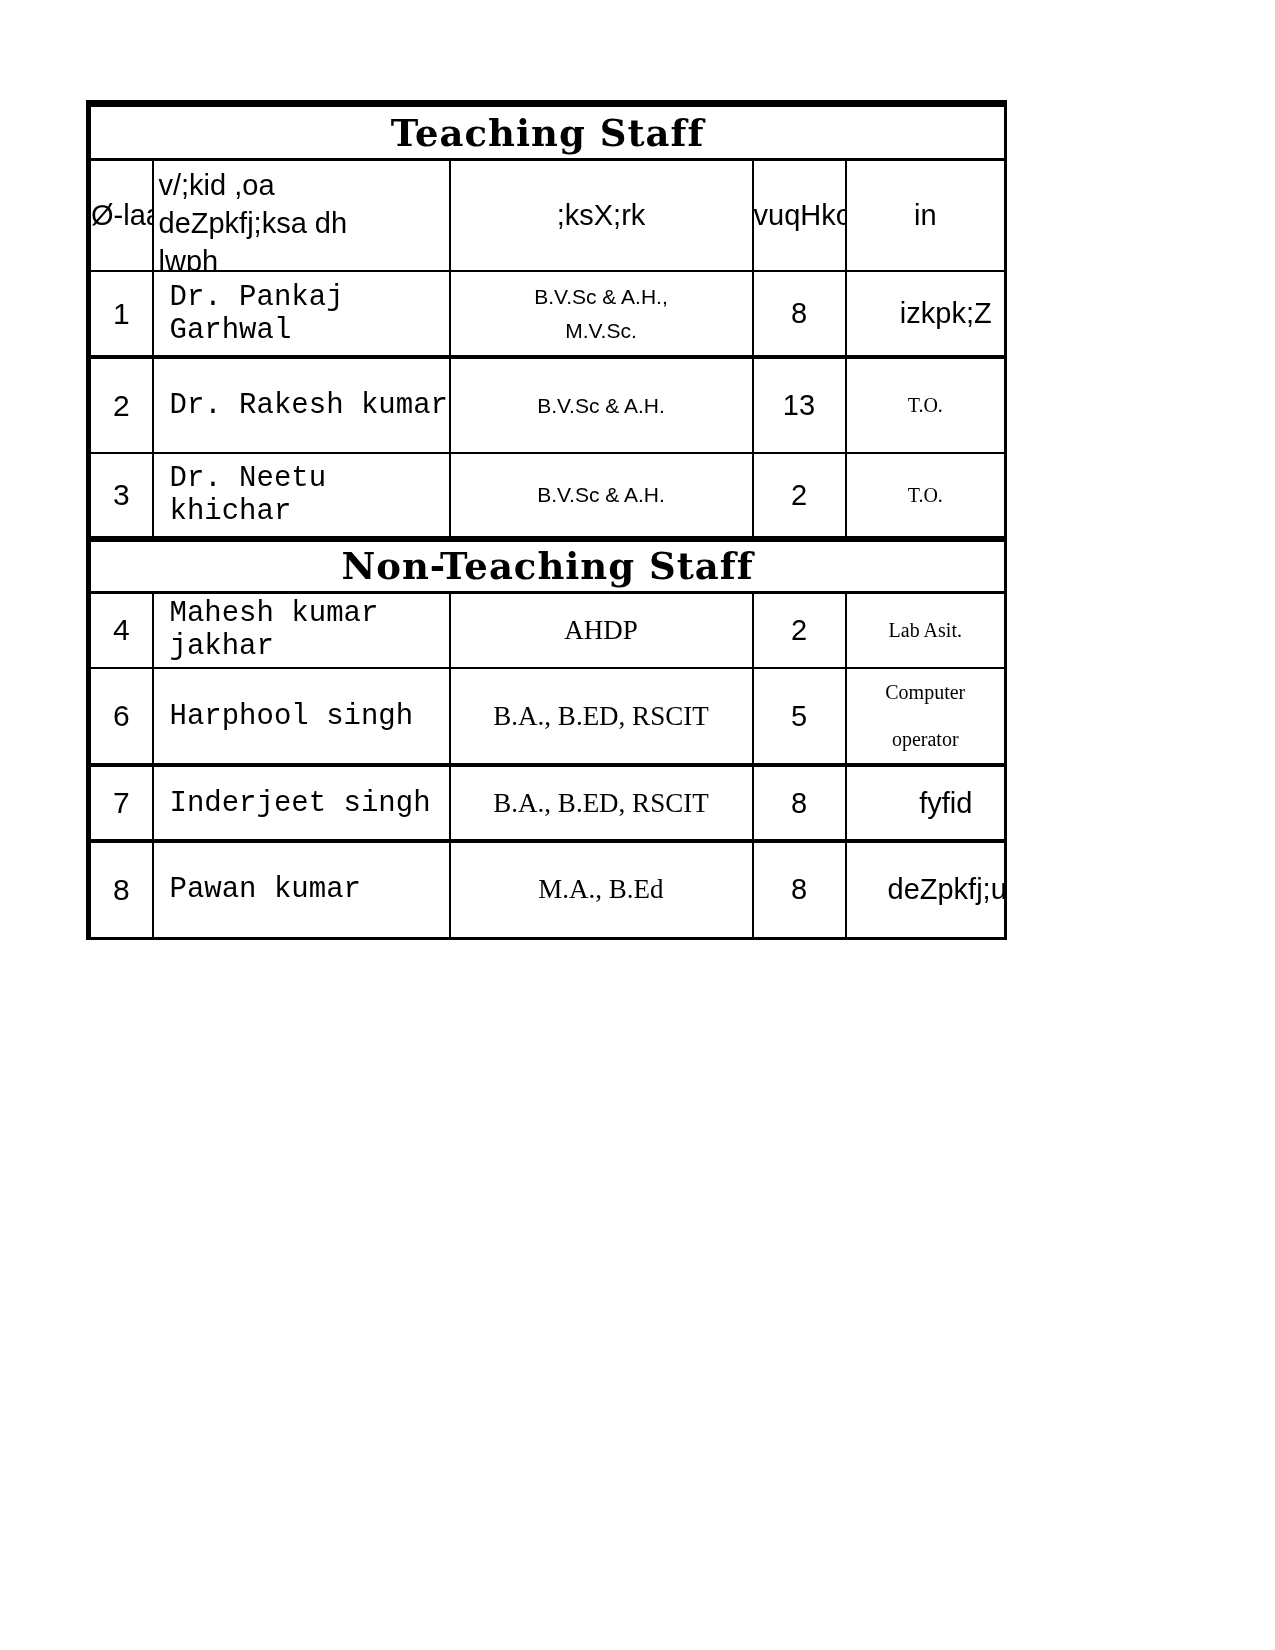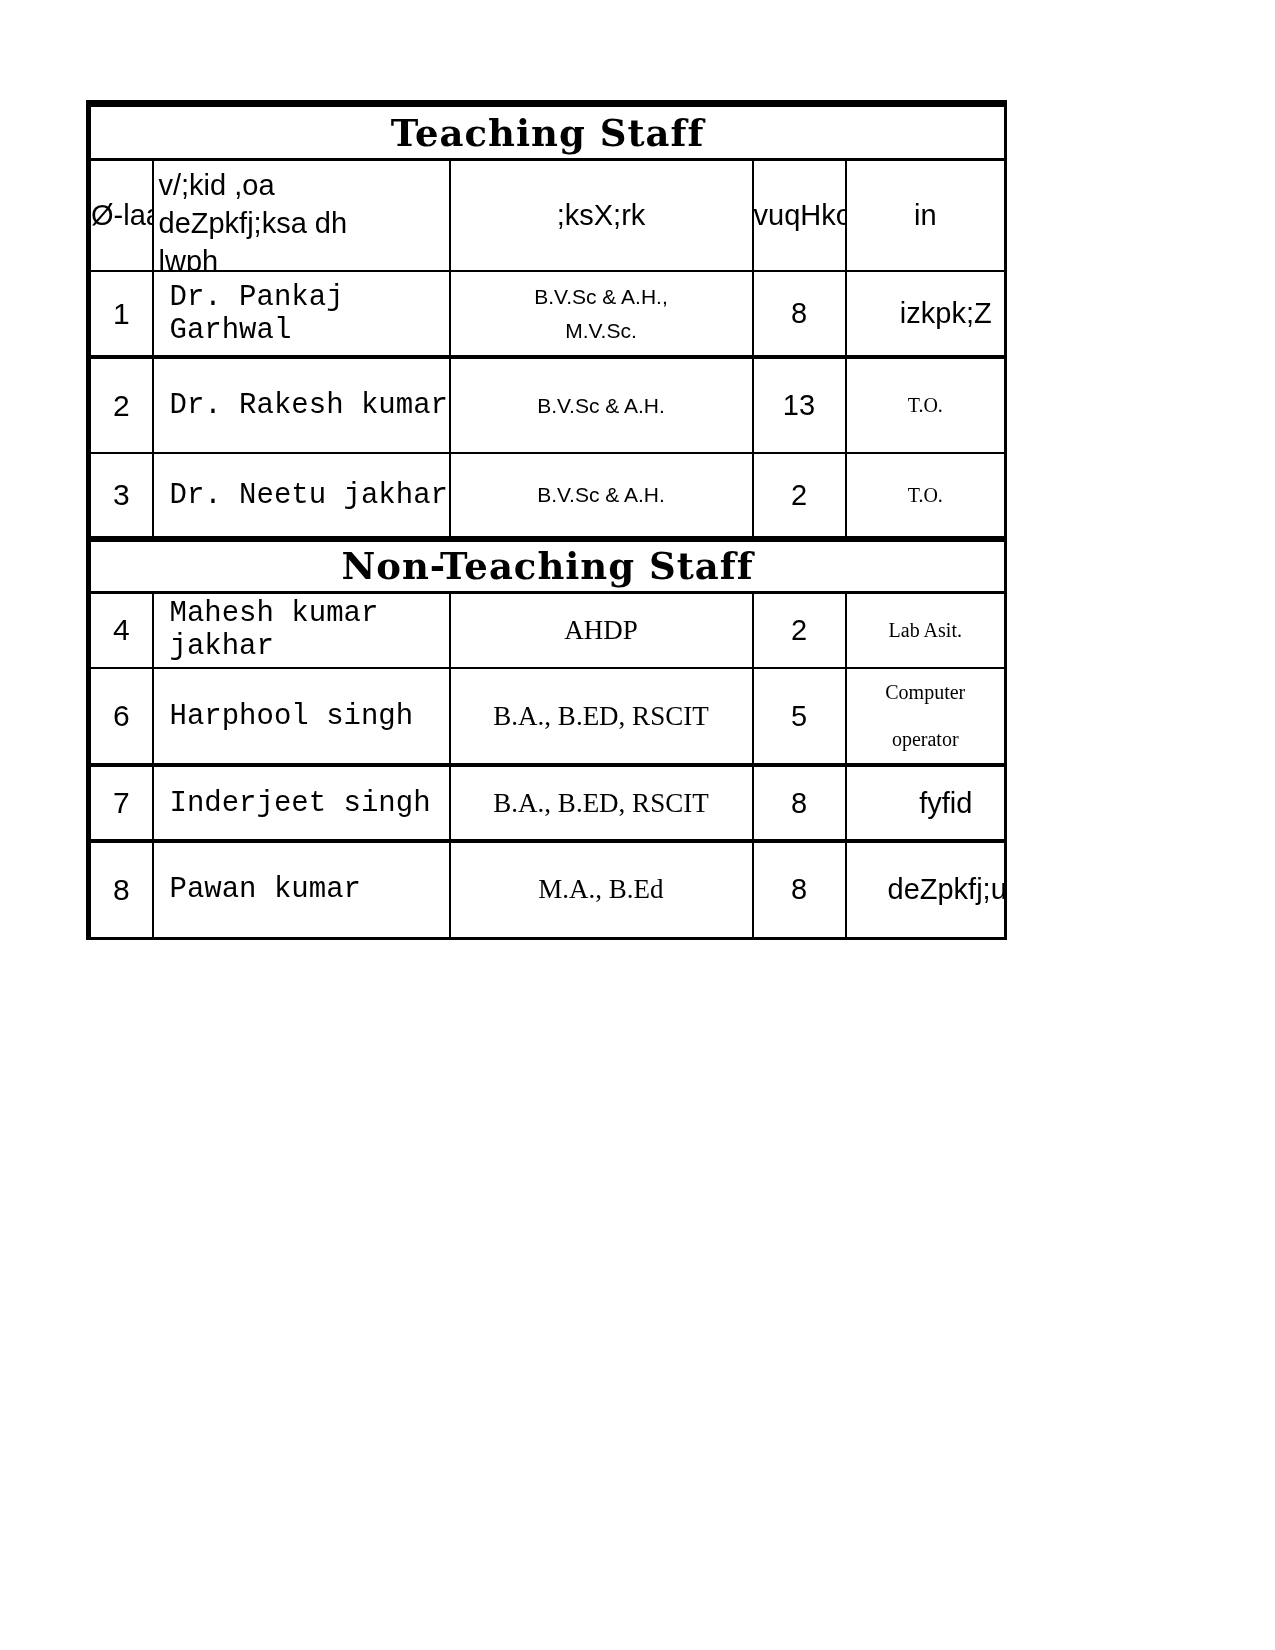--- a/index.html
+++ b/index.html
@@ -108,21 +108,21 @@
     <tr class="mid-top" style="height:96px">
       <td class="sans sn-cell">2</td>
       <td class="sans name-cell">Dr. Rakesh kumar</td>
       <td class="sans qual-sans">B.V.Sc &amp; A.H.</td>
       <td class="sans exp-cell">13</td>
       <td class="post-serif">T.O.</td>
     </tr>
 
     <tr style="height:86px">
       <td class="sans sn-cell">3</td>
-      <td class="sans name-cell">Dr. Neetu jakhar</td>
+      <td class="sans name-cell">Dr. Neetu khichar</td>
       <td class="sans qual-sans">B.V.Sc &amp; A.H.</td>
       <td class="sans exp-cell">2</td>
       <td class="post-serif">T.O.</td>
     </tr>
 
     <tr class="thick-top" style="height:53px">
       <td colspan="5" class="section-title">Non-Teaching Staff</td>
     </tr>
 
     <tr class="hdr-top" style="height:76px">

